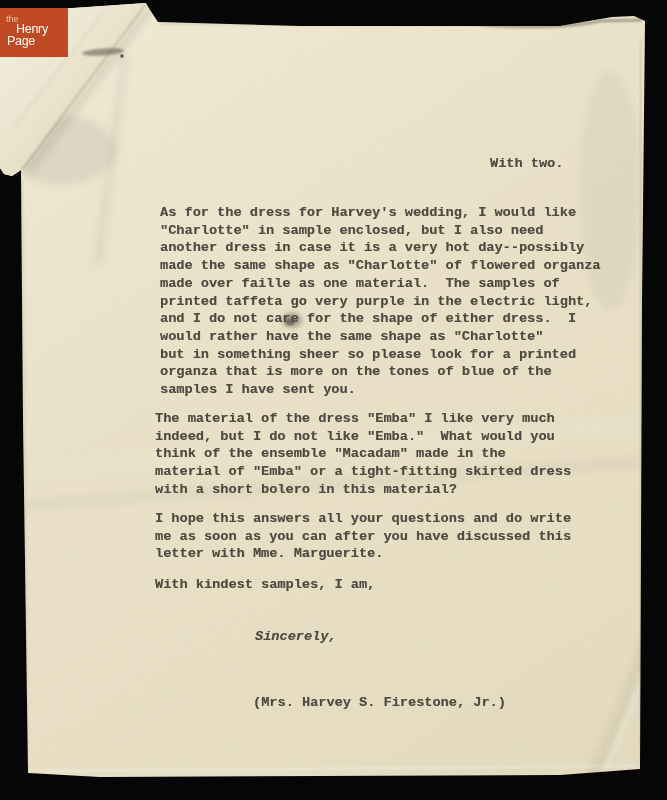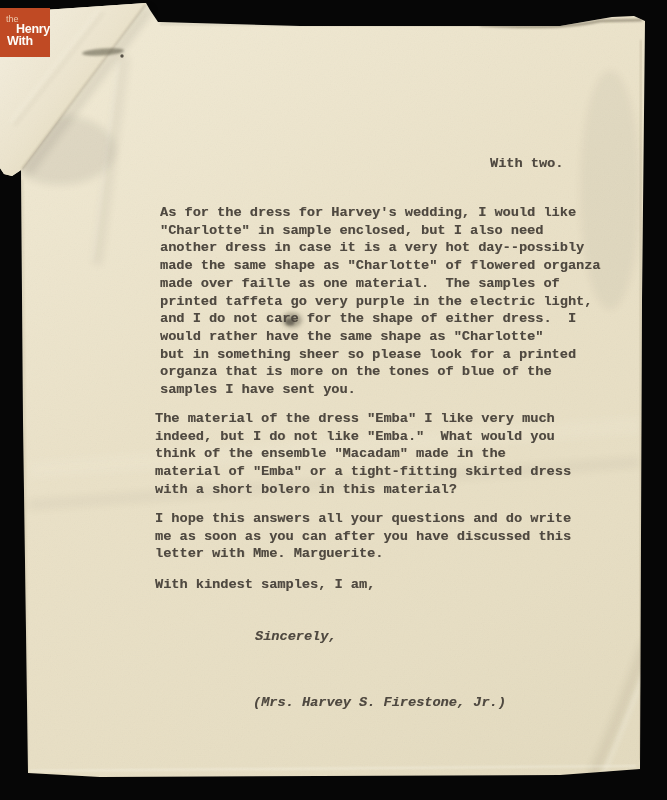--- a/index.html
+++ b/index.html
@@ -17,27 +17,27 @@
     color:#4f4941;
     white-space:pre;
     text-shadow:0.3px 0.3px 0.5px rgba(80,70,56,0.45);
   }
   .page-label{left:490px;top:155px;}
   .para-1{left:160px;top:204px;font-family:Liberation Mono, monospace;}
   .para-2{left:155px;top:410px;}
   .para-3{left:155px;top:510px;}
   .closing-line{left:155px;top:576px;}
   .signoff-line{left:255px;top:628px;font-style:italic;}
-  .signature-line{left:253px;top:694px;font-style:italic;}
+  .signature-line{left:253px;top:694px;}
   
   .logo{
-    position:absolute;left:0;top:8px;width:50px;height:49px;z-index:3;
+    position:absolute;left:0;top:8px;width:68px;height:49px;z-index:3;
     background:#c04a24;overflow:hidden;
   }
-  .logo div{color:#fdfcf8;font-weight:700;line-height:11px;}
+  .logo div{color:#fdfcf8;font-weight:400;line-height:11px;}
   .logo .logo-the{
     font-size:9px;font-weight:400;color:#ecc9ad;
     margin:7px 0 0 6px;line-height:8px;
   }
   .logo .logo-henry{font-size:12.5px;margin:1px 0 0 16px;letter-spacing:-0.3px;}
   .logo .logo-ford{font-size:12.5px;margin:1px 0 0 7px;letter-spacing:-0.3px;}
 </style>
 </head>
 <body>
 
@@ -140,16 +140,16 @@
 think of the ensemble "Macadam" made in the
 material of "Emba" or a tight-fitting skirted dress
 with a short bolero in this material?</div>
   <div class="typed closing-line">With kindest samples, I am,</div>
   <div class="typed signoff-line">Sincerely,</div>
   <div class="typed signature-line">(Mrs. Harvey S. Firestone, Jr.)</div>
 
   <div class="logo">
     <div class="logo-the">the</div>
     <div class="logo-henry">Henry</div>
-    <div class="logo-ford">With</div>
+    <div class="logo-ford">Page</div>
   </div>
 
 </div>
 
 </body></html>

